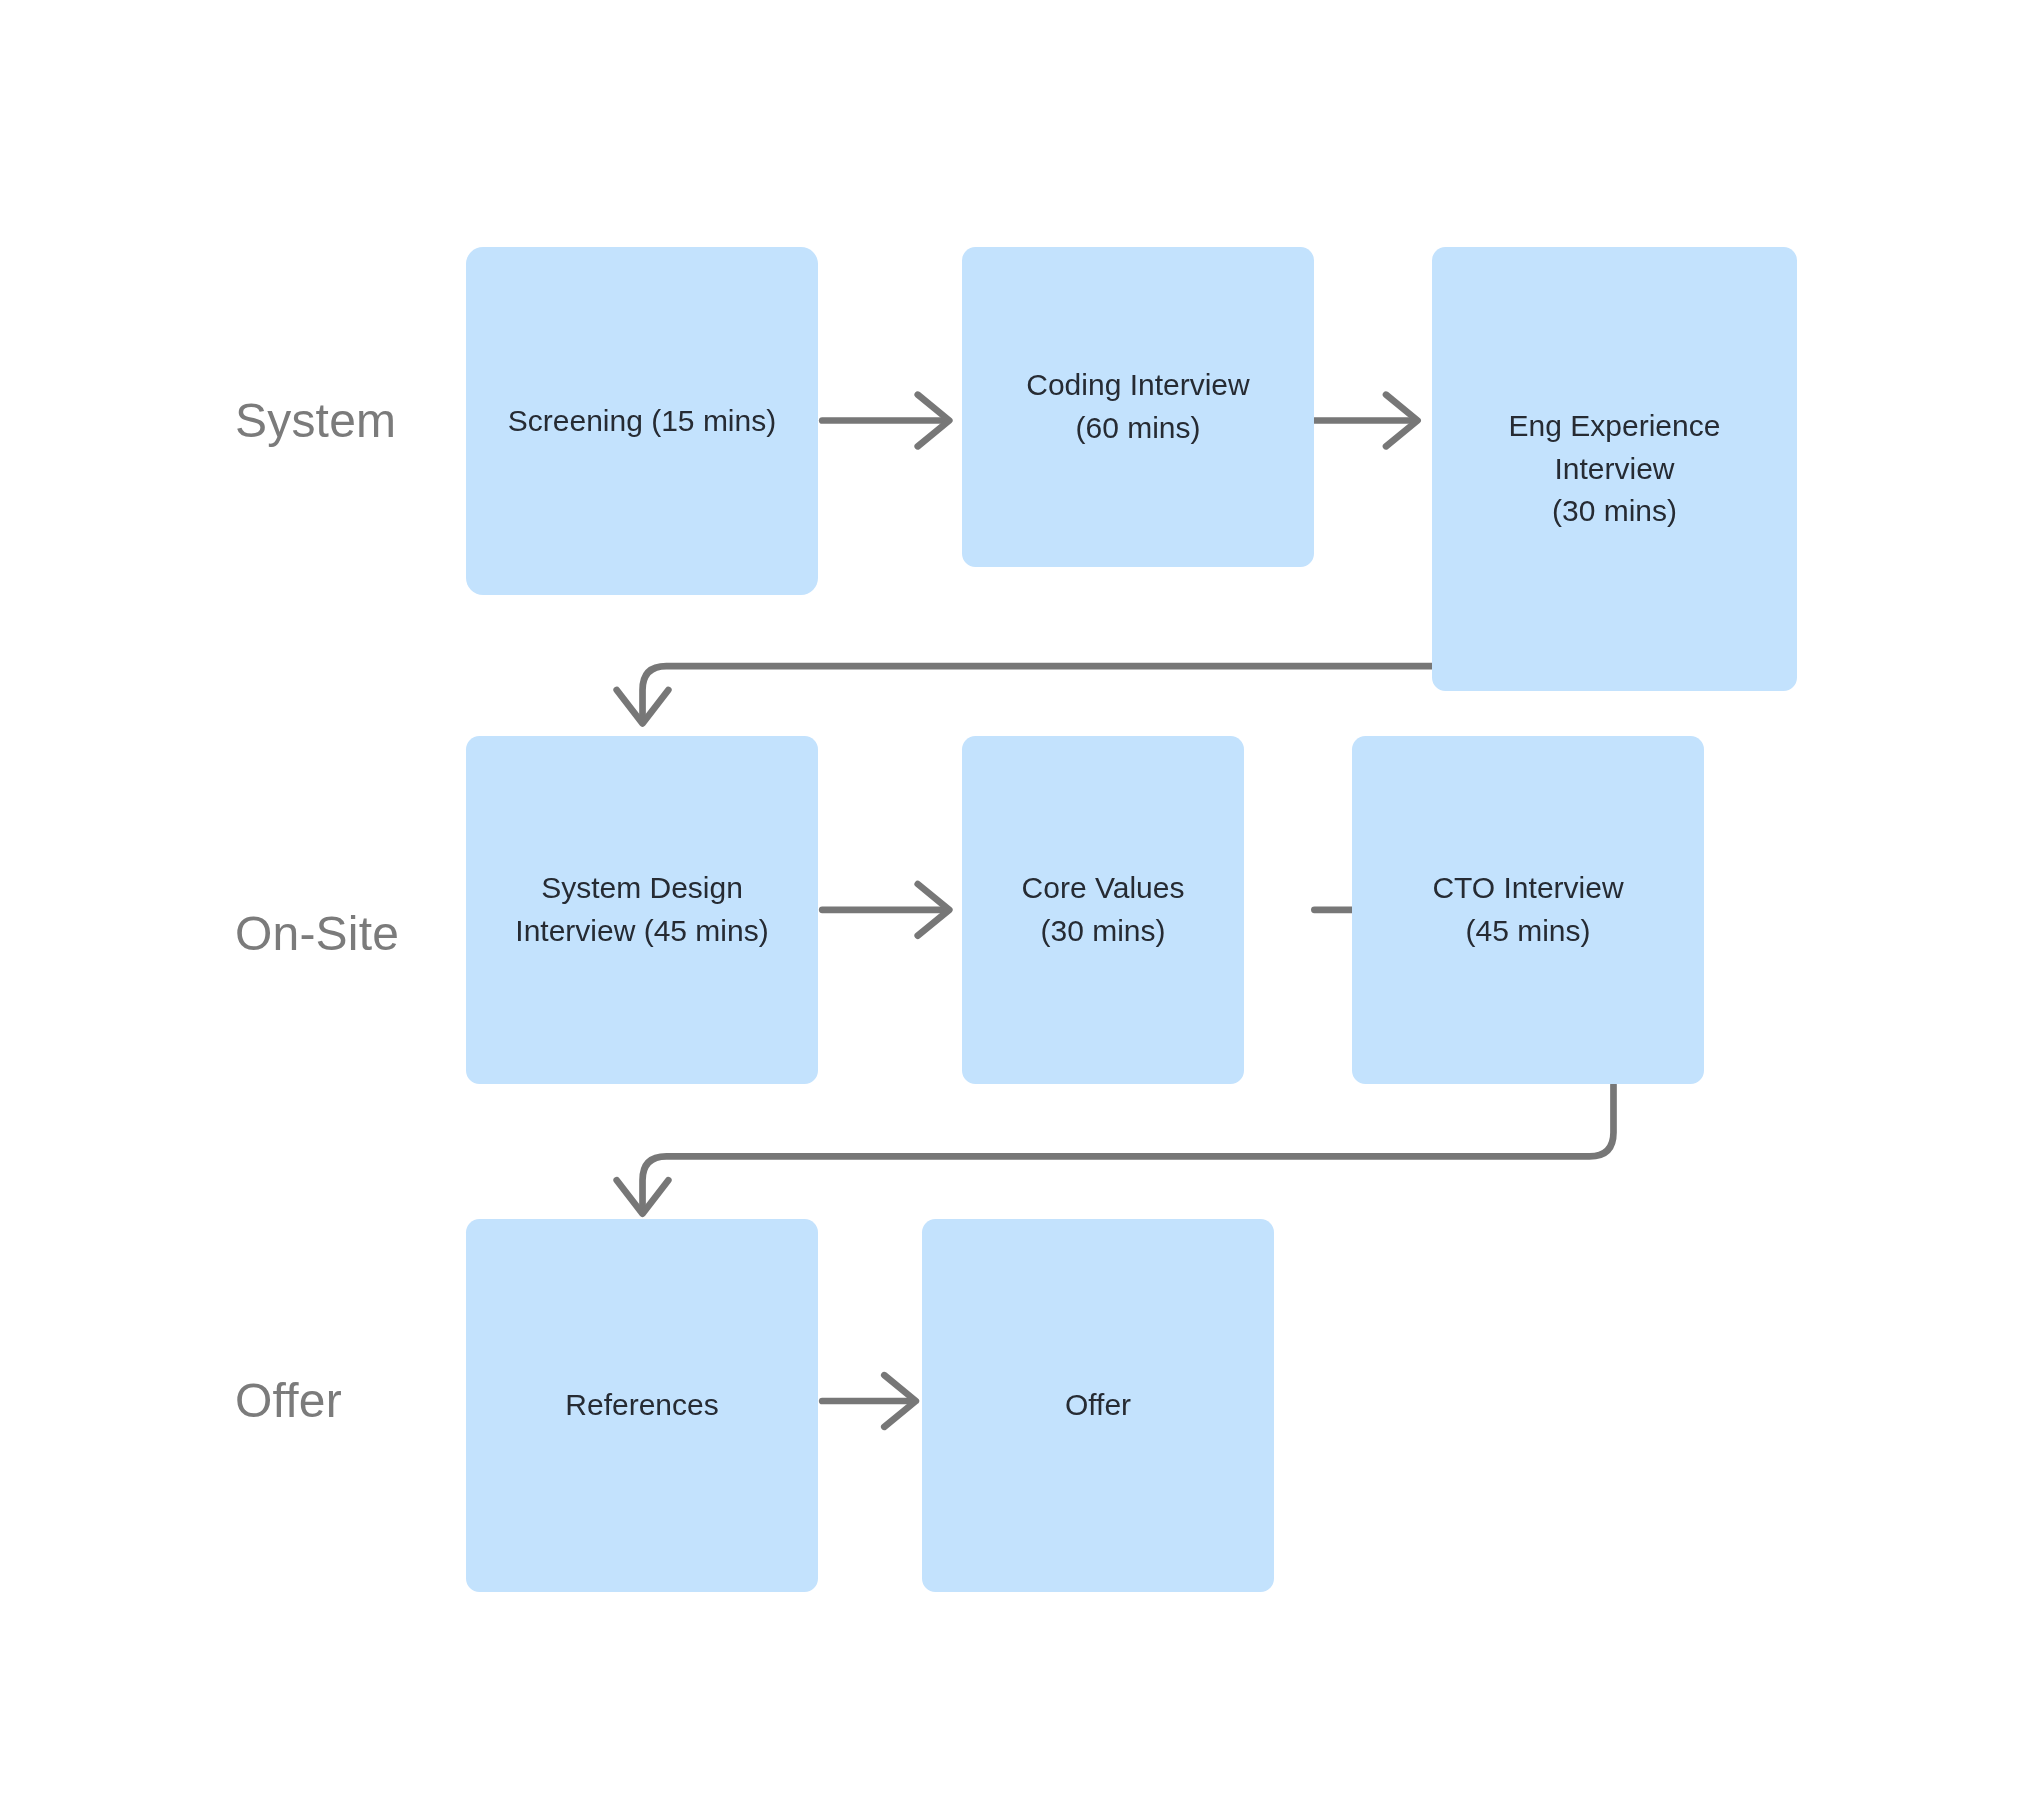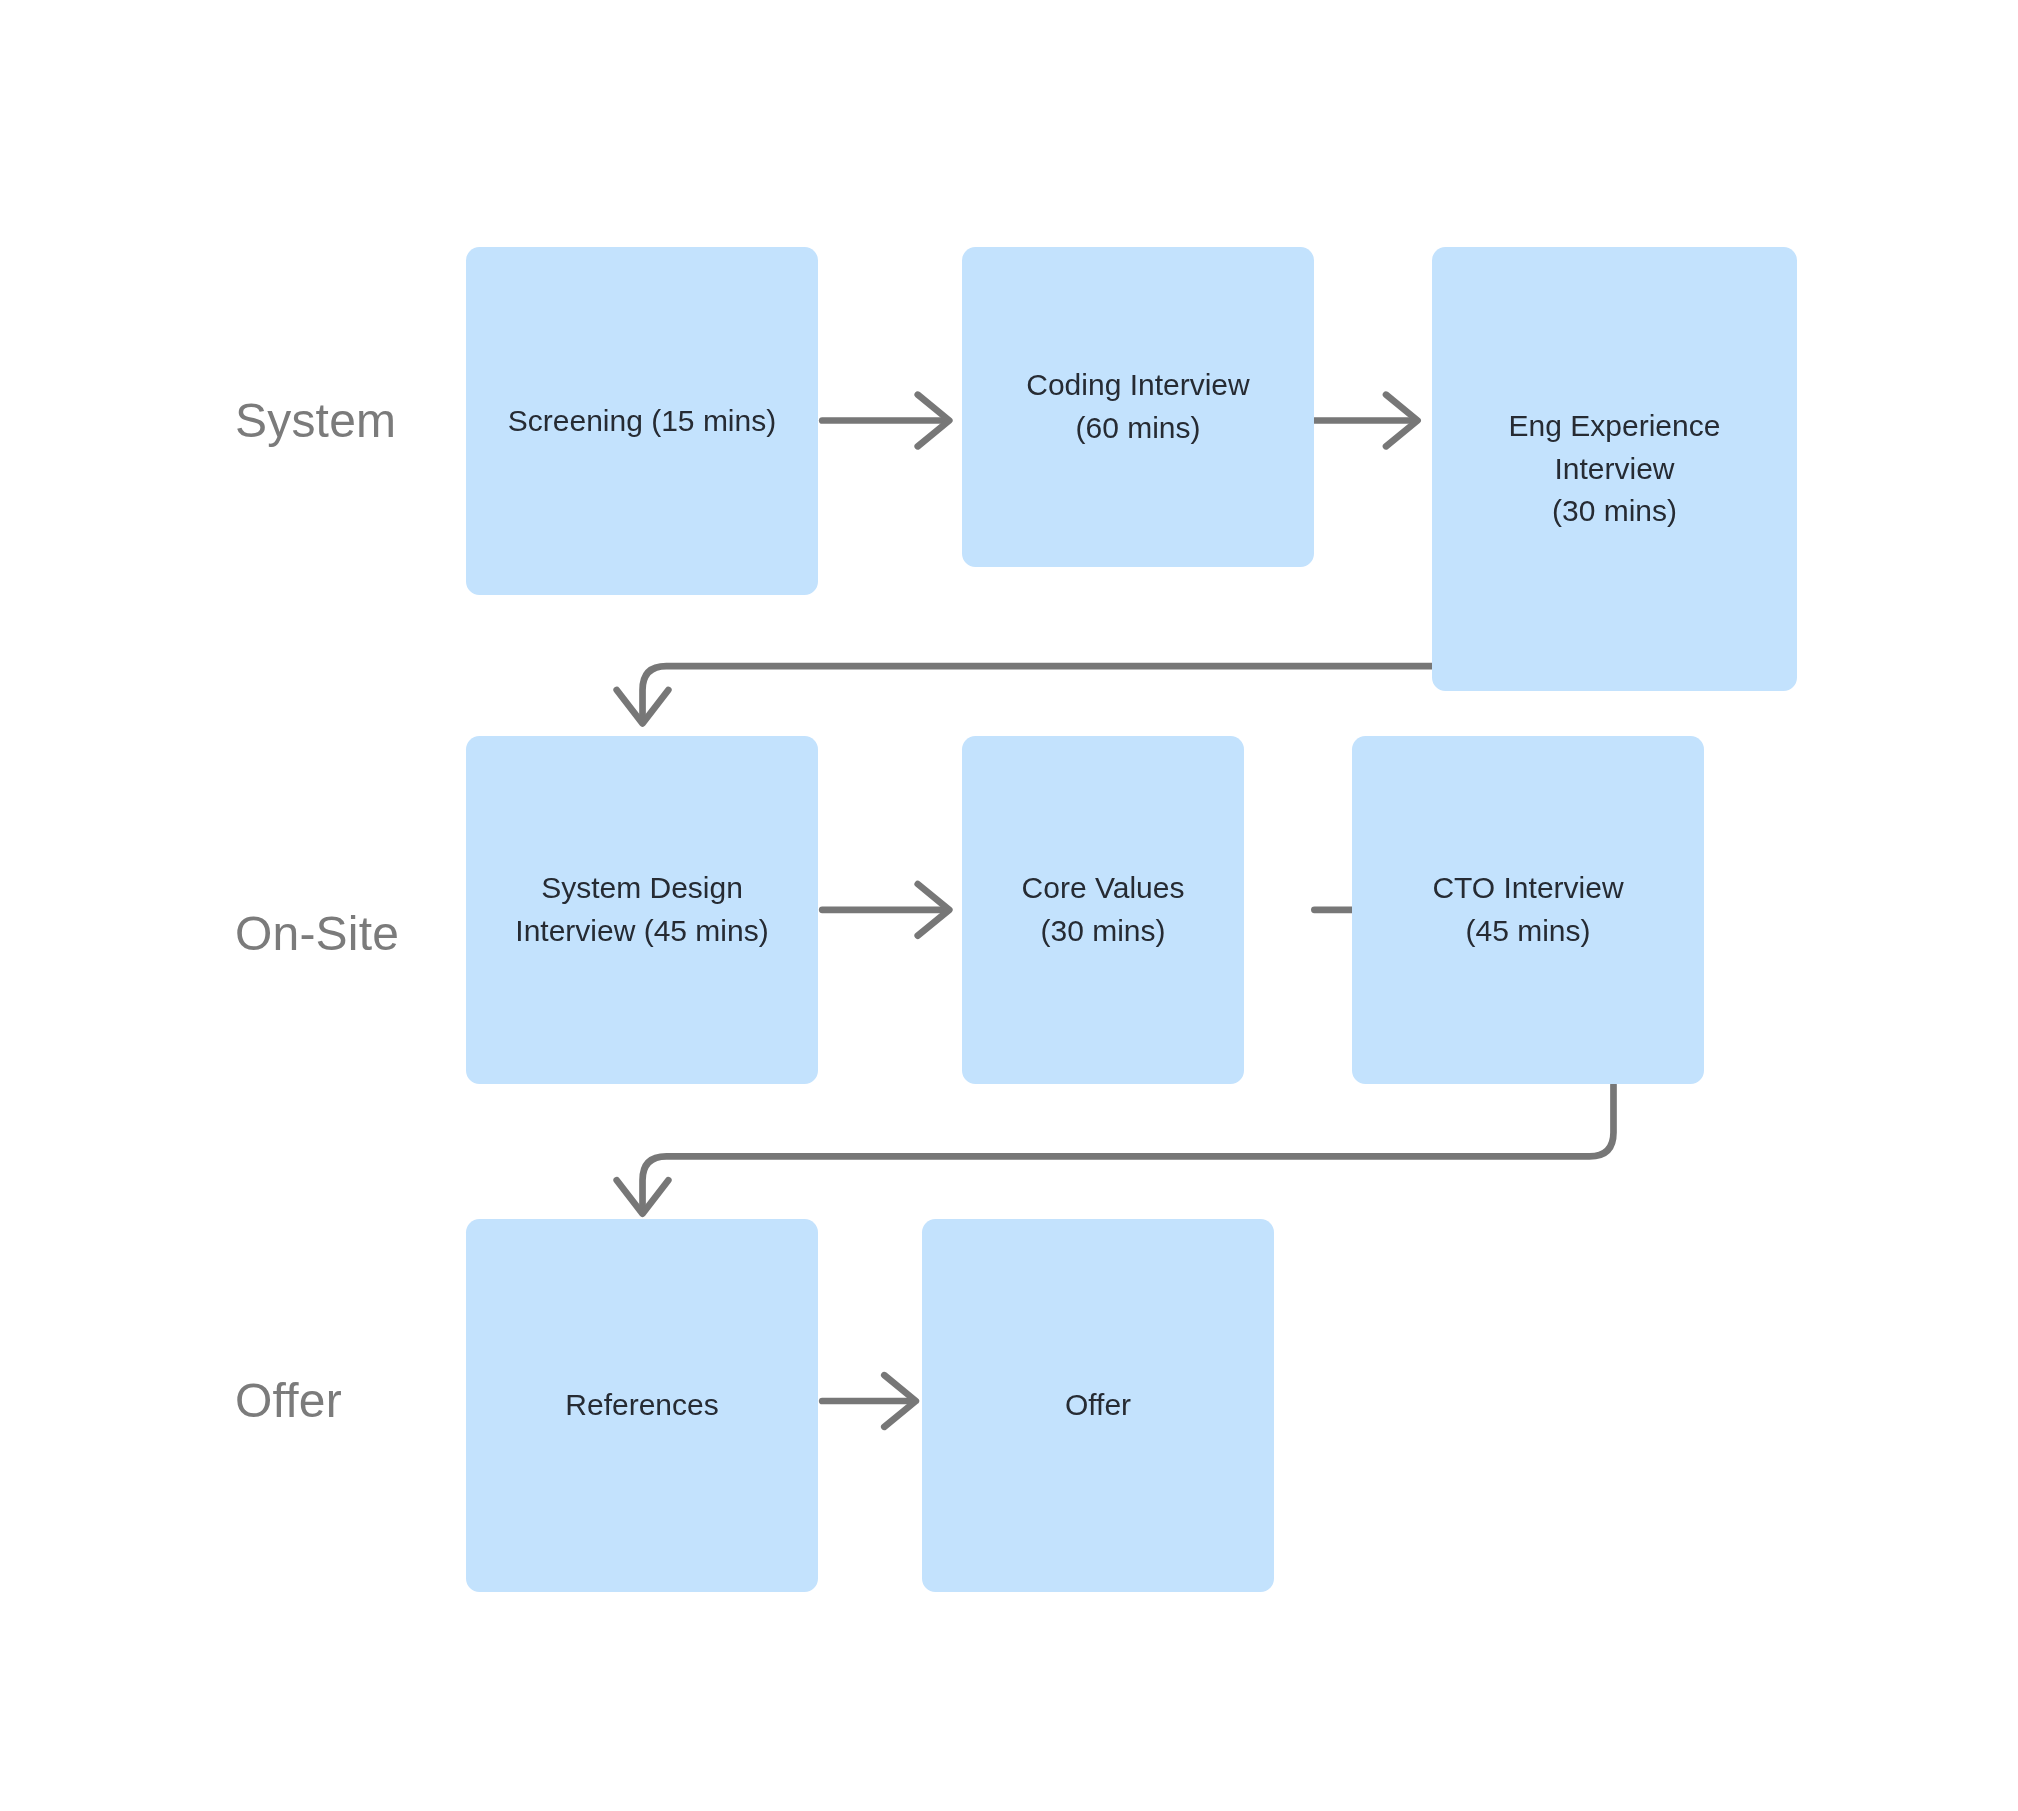--- a/index.html
+++ b/index.html
@@ -97,21 +97,21 @@
       </g>
 
       <g>
         <path d="M 860 1466 L 955 1466"></path>
         <path d="M 925 1439 L 958 1466 L 925 1493"></path>
       </g>
 
     </g>
   </svg>
 
-  <div class="node" style="left:466px; top:247px; width:352px; height:348px;">
+  <div class="node" style="left:466px; top:247px; width:352px; height:348px;border-radius:17px;">
     <span class="node-label">Screening (15 mins)</span>
   </div>
   <div class="node" style="left:962px; top:247px; width:352px; height:320px;">
     <span class="node-label">Coding Interview
 (60 mins)</span>
   </div>
   <div class="node" style="left:1432px; top:247px; width:365px; height:444px;">
     <span class="node-label">Eng Experience
 Interview
 (30 mins)</span>

